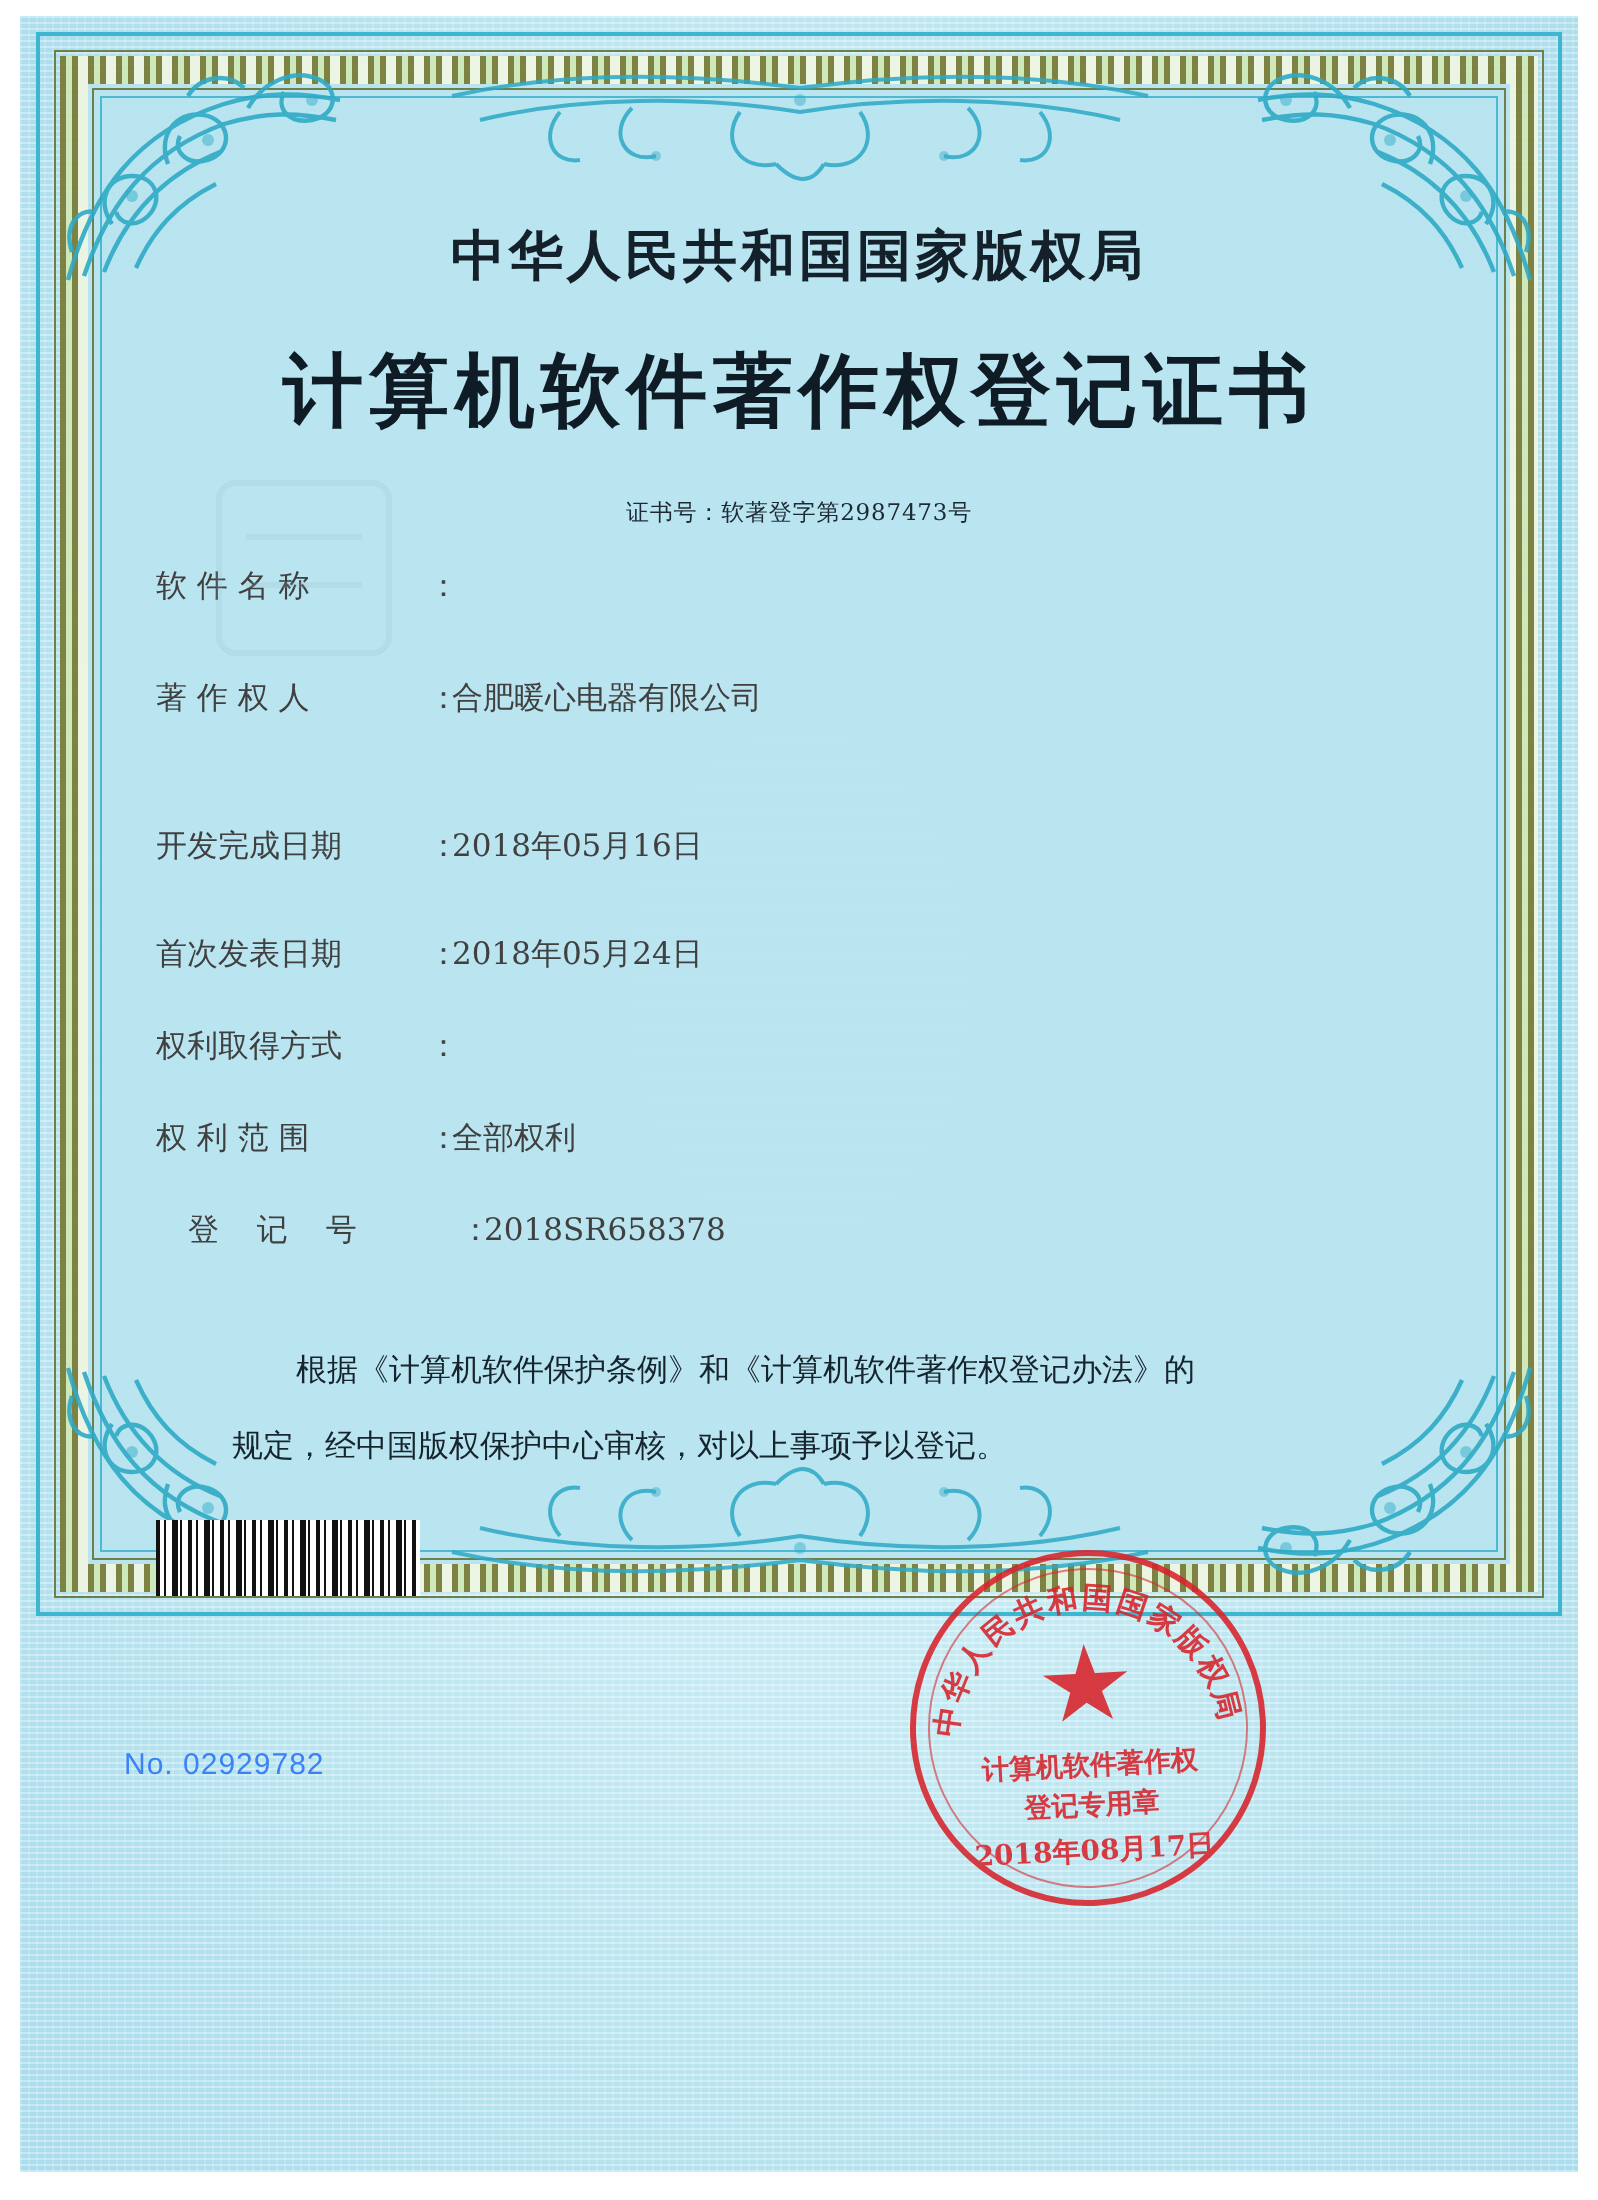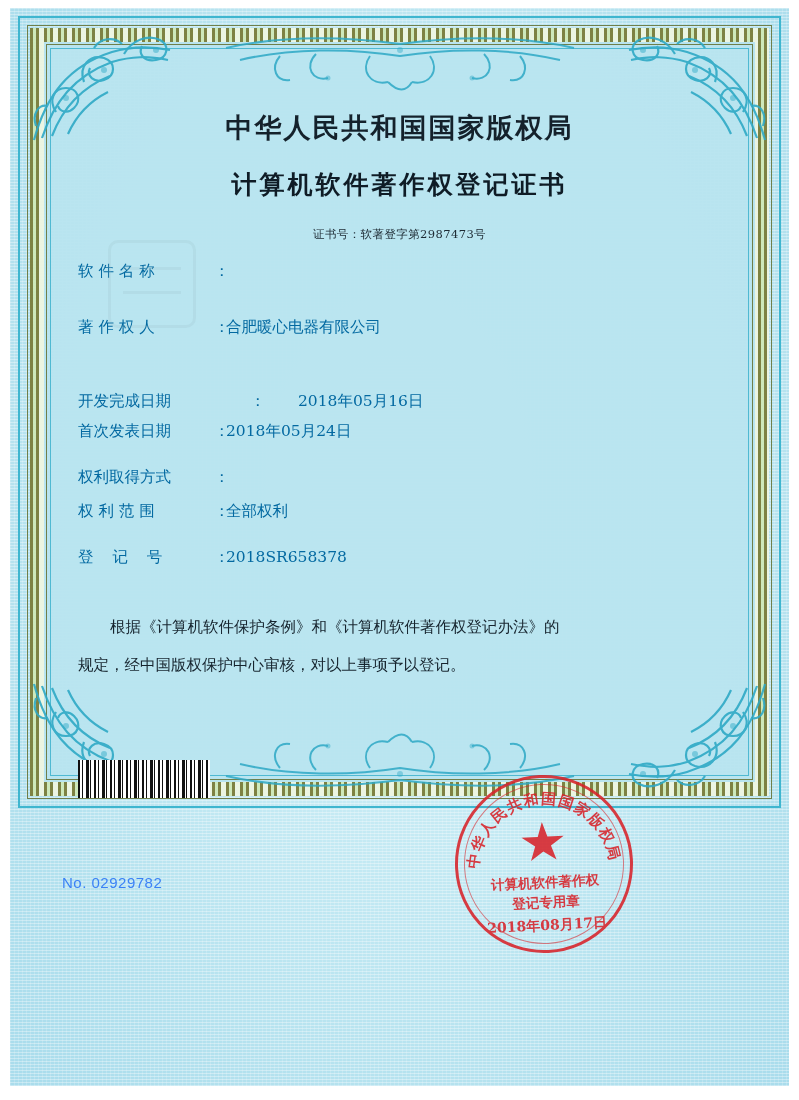--- a/index.html
+++ b/index.html
@@ -124,21 +124,21 @@
   .title-main {
     text-align: center;
     font-size: 27px;
     letter-spacing: 2px;
     color: #14212b;
     font-weight: 700;
     font-family: "DejaVu Serif", serif;
   }
   .title-sub {
     text-align: center;
-    font-size: 25px;
+    font-size: 40px;
     letter-spacing: 3px;
     color: #0f1c26;
     font-weight: 700;
     margin-top: 22px;
     font-family: "DejaVu Serif", serif;
   }
 
   .cert-no {
     text-align: center;
     margin-top: 26px;
@@ -147,50 +147,51 @@
     letter-spacing: 0.4px;
     font-family: "DejaVu Serif", serif;
   }
 
   .field-block { margin-top: 16px; }
 
   .field-row {
     display: flex;
     align-items: flex-start;
     font-size: 15.5px;
-    color: #0369a1;
+    color: #404040;
     line-height: 26px;
     font-family: "DejaVu Serif", serif;
   }
   .field-label {
     width: 136px;
     flex: 0 0 136px;
     letter-spacing: 0px;
     white-space: nowrap;
   }
-  .field-label.sp { letter-spacing: 7px; }
+  .field-label.sp { letter-spacing: 7px; margin-left: 16px; }
   .field-colon { width: 12px; flex: 0 0 12px; }
   .field-value { flex: 1 1 auto; }
   .field-value .line2 { display: block; font-family: "DejaVu Serif", serif; }
 
   .row-name   { margin-top: 8px; }
   .row-owner  { margin-top: 30px; }
-  .row-dev    { margin-top: 48px; gap: 36px; }
-  .row-pub    { margin-top: 4px; }
+  .row-dev    { margin-top: 48px; }
+  .row-pub    { margin-top: 28px; }
   .row-acq    { margin-top: 20px; }
-  .row-scope  { margin-top: 8px; }
+  .row-scope  { margin-top: 20px; }
   .row-reg    { margin-top: 20px; }
 
   .statement {
     margin-top: 38px;
     font-size: 15.5px;
     line-height: 38px;
     color: #16242e;
     text-indent: 32px;
     font-family: "DejaVu Serif", serif;
+    margin-left: 38px;
   }
   .statement .l2 { display: block; text-indent: 0; }
 
   
   .barcode {
     position: absolute;
     left: 78px;
     top: 760px;
     width: 132px;
     height: 38px;

